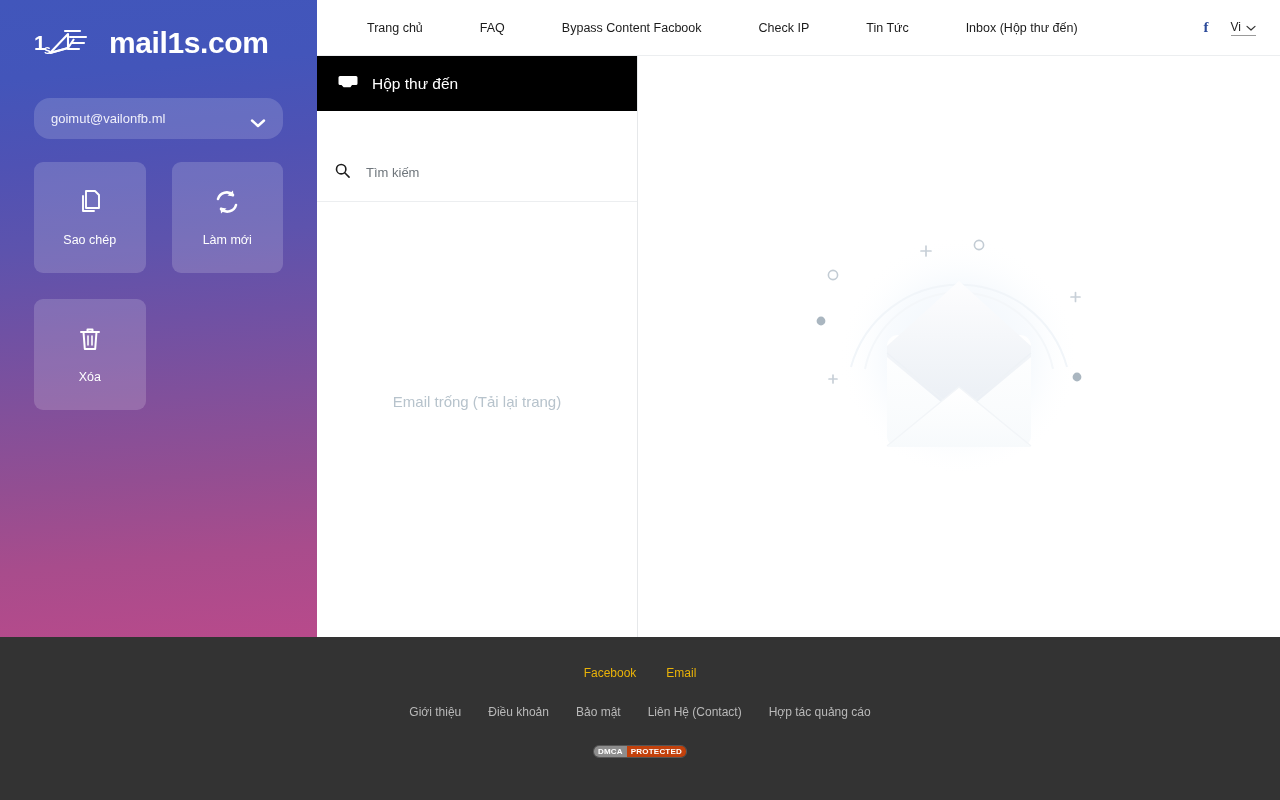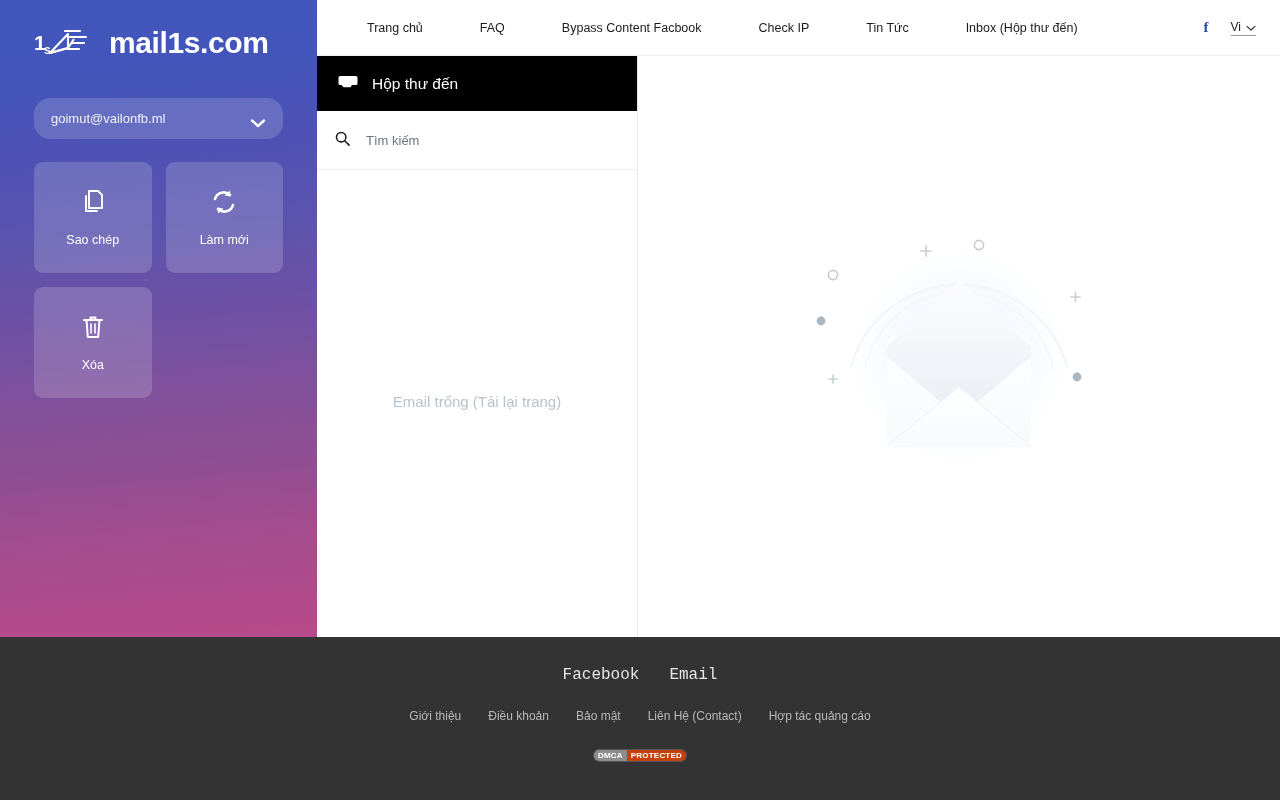--- a/index.html
+++ b/index.html
@@ -26,21 +26,21 @@
 
   .acct-pill {
     margin-top:26px; height:41px; border-radius:16px;
     background:rgba(255,255,255,0.16);
     display:flex; align-items:center; justify-content:space-between;
     padding:0 17px;
   }
   .acct-pill .addr { color:#f0f0fb; font-size:13px; }
   .chev { width:16px; height:10px; flex:none; }
 
-  .tiles { margin-top:23px; display:grid; grid-template-columns:1fr 1fr; gap:14px; }
+  .tiles { margin-top:23px; display:grid; grid-template-columns:1fr 1fr; gap:26px; }
   .tile {
     height:111px; border-radius:9px;
     background:rgba(255,255,255,0.17);
     display:flex; flex-direction:column; align-items:center; justify-content:center;
     gap:17px; cursor:pointer;
   }
   .tile .ticon { height:27px; display:flex; align-items:center; justify-content:center; }
   .tile .tlabel { color:#fff; font-size:12.5px; }
 
   
@@ -67,21 +67,21 @@
     position:absolute; left:317px; top:56px; width:321px; height:581px;
     background:#fff; border-right:1px solid #e6e8ea;
   }
   .inbox-head {
     height:55px; background:#000; display:flex; align-items:center;
     gap:13px; padding:0 20px;
   }
   .inbox-head .htitle { color:#fff; font-size:15.5px; }
   .search-row {
     height:59px; border-bottom:1px solid #eceef0;
-    display:flex; align-items:center; gap:16px; padding:0 18px;
+    display:flex; align-items:center; gap:16px; padding:0 18px;margin-top:32px;
   }
   .search-ph { font-size:13px; color:#6e757b; }
   .empty-msg {
     position:absolute; left:0; top:0; width:100%; height:100%;
     display:flex; align-items:center; justify-content:center;
     font-size:15px; color:#b7c3cc; pointer-events:none;
   }
 
   
   .main-panel {
@@ -91,21 +91,21 @@
   .env-wrap { position:relative; width:300px; height:260px;
               display:flex; align-items:center; justify-content:center; }
 
   
   .footer {
     position:absolute; left:0; top:637px; width:1280px; height:163px;
     background:#333333; color:#d6d6d6;
     display:flex; flex-direction:column; align-items:center;
   }
   .f-social { margin-top:29px; display:flex; gap:30px; }
-  .f-social a { color:#e5e5e5; font-size:16px; text-decoration:none; cursor:pointer;font-family:Liberation Mono, monospace; }
+  .f-social a { color:#eab308; font-size:12px; text-decoration:none; cursor:pointer; }
   .f-links { margin-top:25px; display:flex; gap:27px; }
   .f-links a { color:#b9b9b9; font-size:12px; text-decoration:none; cursor:pointer; }
   .dmca {
     margin-top:26px; display:inline-flex; align-items:stretch; height:13px;
     border:1px solid #555; border-radius:6px; overflow:hidden;
     font-family:"Liberation Sans", sans-serif; cursor:pointer;
   }
   .dmca .d1 { background:#8d8d8d; color:#fff; font-size:8px; font-weight:700;
               padding:0 4px; display:flex; align-items:center; letter-spacing:0.2px; }
   .dmca .d2 { background:#c2410c; color:#fff; font-size:8px; font-weight:700;

